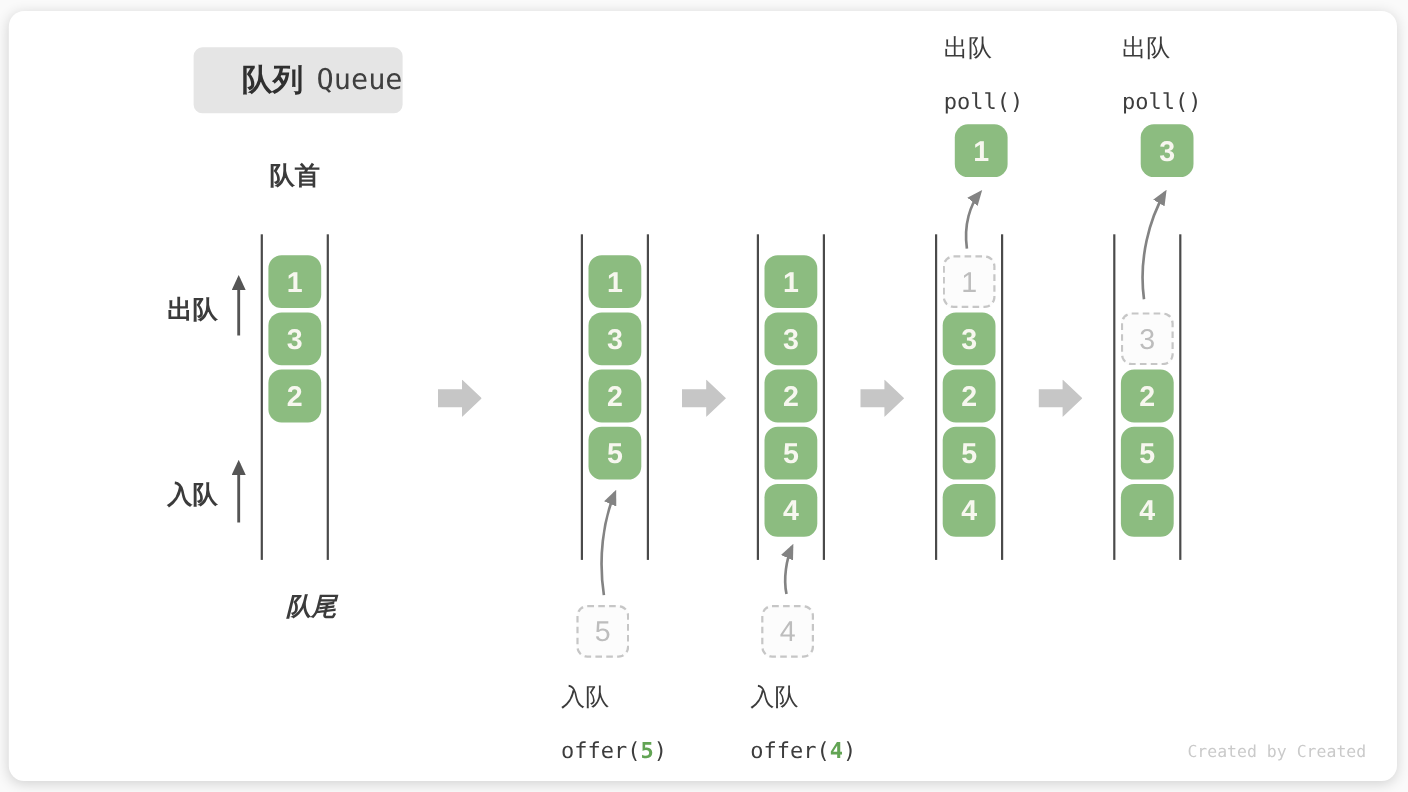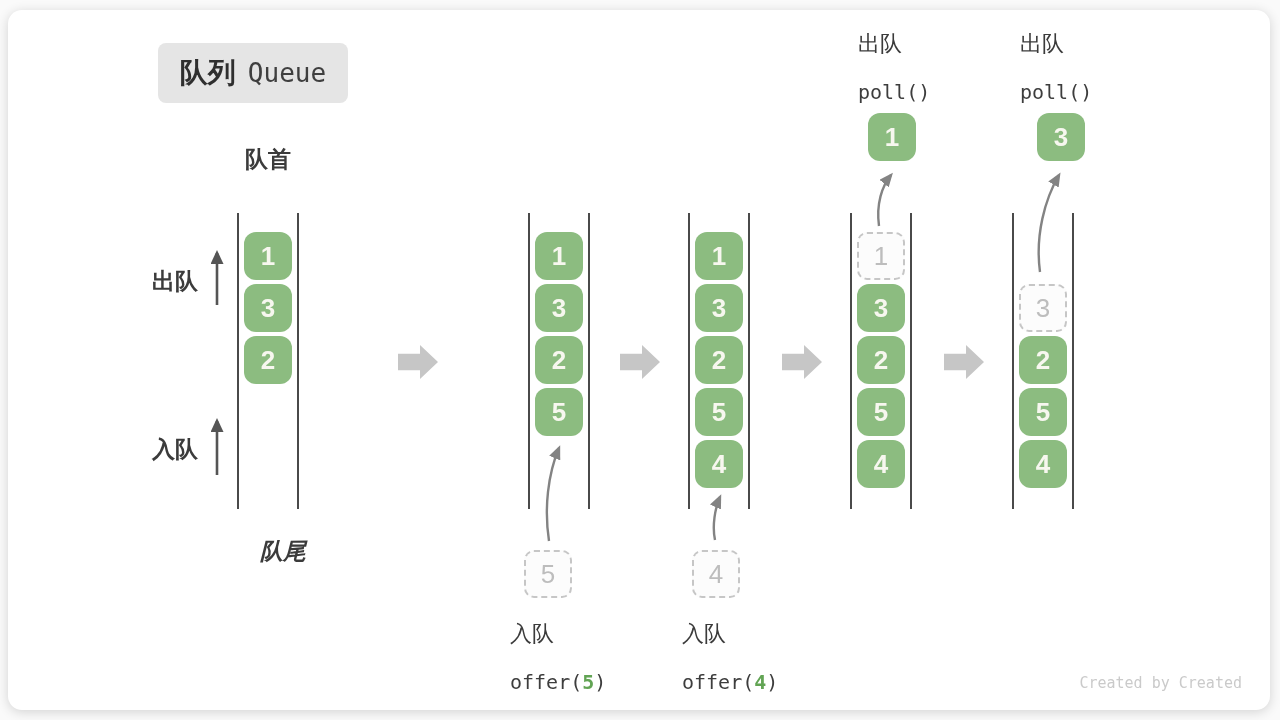--- a/index.html
+++ b/index.html
@@ -15,22 +15,22 @@
     --badge-bg:#e5e5e5;
     --wall:#4a4a4a;
     --watermark:#cacaca;
   }
   html,body{margin:0;padding:0;}
   body{background:#fafafa;font-family:"Liberation Sans",sans-serif;}
   .canvas{position:relative;width:1280px;height:720px;overflow:hidden;}
   .card{position:absolute;left:8px;top:10px;width:1262px;height:700px;background:#ffffff;
         border-radius:14px;box-shadow:0 2px 12px rgba(0,0,0,.16);z-index:0;}
 
-  .badge{position:absolute;left:158px;top:43px;width:190px;height:60px;background:var(--badge-bg);
-         border-radius:8px;display:flex;align-items:center;justify-content:center;gap:12px;z-index:2;}
+  .badge{position:absolute;left:176px;top:43px;width:190px;height:60px;background:var(--badge-bg);
+         border-radius:8px;display:flex;align-items:center;justify-content:flex-end;gap:12px;z-index:2;}
   .badge .zh{font-size:28px;font-weight:bold;color:#2f2f2f;}
   .badge .en{font-size:26px;color:#3f3f3f;font-family:"DejaVu Sans Mono",monospace;}
 
   .side-label{position:absolute;color:var(--label-dark);font-weight:bold;font-size:23px;z-index:2;}
   .centered{width:62px;text-align:center;}
 
   .queue{position:absolute;top:213px;width:62px;height:296px;z-index:1;}
   .queue::before,.queue::after{content:"";position:absolute;top:0;bottom:0;width:2px;background:var(--wall);}
   .queue::before{left:0;}
   .queue::after{right:0;}

